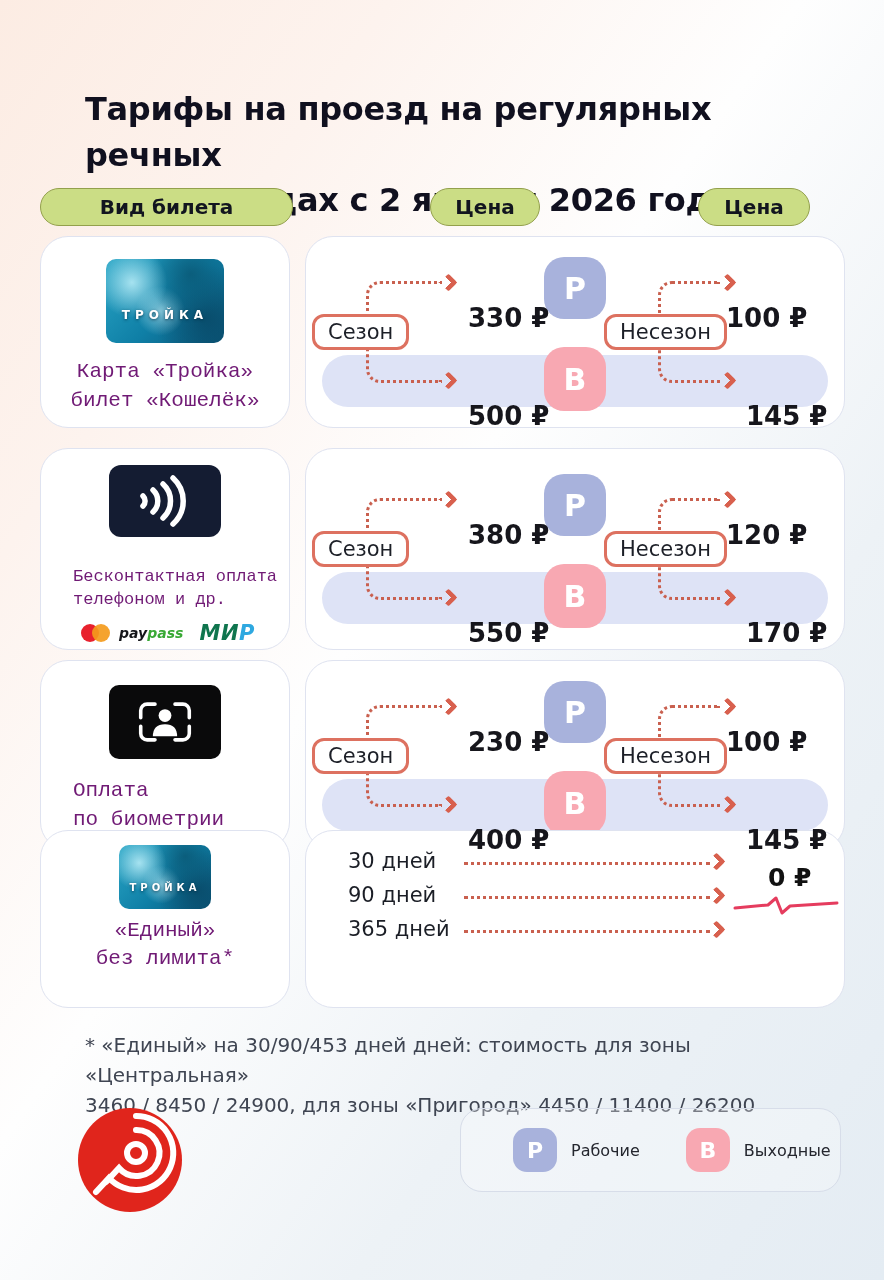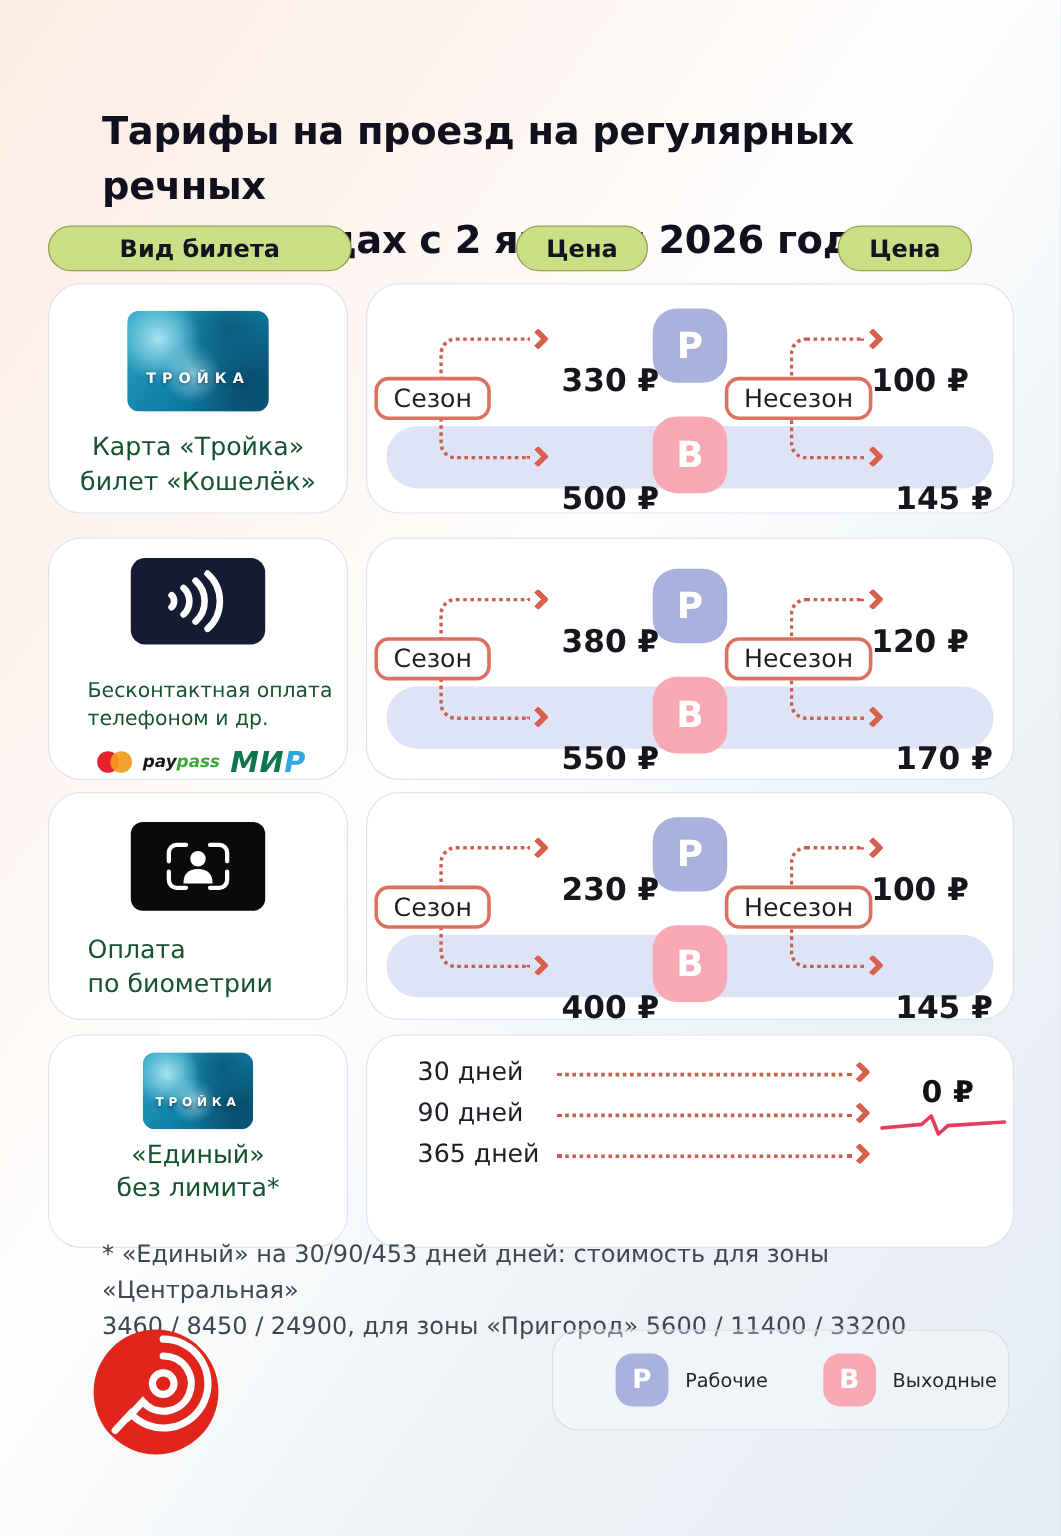--- a/index.html
+++ b/index.html
@@ -22,25 +22,25 @@
 
   .card { position:absolute; background:#ffffff; border:1.5px solid #dfe3f0; border-radius:28px; }
   .left-card { left:40px; width:250px; display:flex; flex-direction:column; align-items:center; }
   .right-card { left:305px; width:540px; }
   .rc { position:absolute; left:0; top:0; right:0; bottom:0; }
 
   
   #lc1,#rc1 { top:236px; height:192px; }
   #lc2,#rc2 { top:448px; height:202px; }
   #lc3,#rc3 { top:660px; height:190px; }
-  #lc4,#rc4 { top:862px; height:178px; }
+  #lc4,#rc4 { top:830px; height:178px; }
   #rc2 .rc { top:5px; }
 
   
-  .card-label { font-size:21px; line-height:1.38; color:#14532d; text-align:center; }
+  .card-label { font-size:21px; line-height:1.38; color:#701a75; text-align:center;font-family:Liberation Mono, monospace; }
   .card-label span { display:block; }
   .left-align { text-align:left; align-self:flex-start; margin-left:32px; }
 
   .troika-art { width:118px; height:84px; border-radius:10px; margin-top:22px; position:relative;
     background:
       radial-gradient(circle at 22% 28%, rgba(190,240,250,.85), rgba(190,240,250,0) 32%),
       radial-gradient(circle at 72% 18%, rgba(10,90,120,.9), rgba(10,90,120,0) 40%),
       radial-gradient(circle at 46% 62%, rgba(220,250,255,.55), rgba(220,250,255,0) 30%),
       radial-gradient(circle at 85% 70%, rgba(8,70,100,.8), rgba(8,70,100,0) 45%),
       linear-gradient(135deg, #2aa6c6 0%, #0f7fa6 55%, #0a5578 100%); }
@@ -55,21 +55,21 @@
     display:flex; align-items:center; justify-content:center; }
 
   .logos-row { width:100%; padding:0 34px 0 40px; margin-top:9px; display:flex; align-items:center; justify-content:space-between; }
   .mc { position:relative; width:34px; height:20px; display:inline-block; }
   .mc i { position:absolute; top:1px; width:18px; height:18px; border-radius:50%; }
   .mc .c1 { left:0; background:#e8212e; }
   .mc .c2 { left:11px; background:#f49b1c; opacity:.92; }
   .paypass { font-style:italic; font-weight:700; font-size:14px; }
   .paypass .pay { color:#15161a; }
   .paypass .pass { color:#39a935; }
-  .mir { font-weight:700; font-size:24px; font-style:italic; letter-spacing:0.5px; }
+  .mir { font-weight:700; font-size:21px; font-style:italic; letter-spacing:0.5px; }
   .mir .mi { color:#0f754e; }
   .mir .r { color:#2ea8e0; }
 
   
   .band { position:absolute; left:16px; right:16px; top:118px; height:52px; background:#dee3f6; border-radius:26px; }
   .badge { position:absolute; width:62px; border-radius:20px; display:flex; align-items:center; justify-content:center;
            color:#fff; font-size:30px; font-weight:700; }
   .badge-p { left:238px; top:20px; height:62px; background:#a8b2dc; }
   .badge-v { left:238px; top:110px; height:64px; background:#f8a8b2; }
   .season-pill { position:absolute; background:#fff; border:3px solid #dd7160; border-radius:12px;
@@ -265,21 +265,21 @@
       <i class="chev ch-2"></i>
       <div class="zero-price">0 ₽</div>
       <svg class="zigzag" width="110" height="22" viewBox="0 0 110 22" xmlns="http://www.w3.org/2000/svg">
         <path d="M3 13 L36 10 L44 3 L50 18 L58 11 L105 8" stroke="#e53c5e" stroke-width="3" fill="none" stroke-linecap="round" stroke-linejoin="round"></path>
       </svg>
     </div>
   </div>
 
   <div class="footnote">
     <span>* «Единый» на 30/90/453 дней дней: стоимость для зоны «Центральная»</span>
-    <span>3460 / 8450 / 24900, для зоны «Пригород» 5600 / 11400 / 33200</span>
+    <span>3460 / 8450 / 24900, для зоны «Пригород» 4450 / 11400 / 26200</span>
   </div>
 
   <div class="mt-logo">
     <svg width="104" height="104" viewBox="0 0 104 104" xmlns="http://www.w3.org/2000/svg">
       <g fill="none" stroke="#ffffff" stroke-width="6" stroke-linecap="round">
         <circle cx="58" cy="45" r="9"></circle>
         <path d="M58 22 a23 23 0 1 1 -17 38 L28 74"></path>
         <path d="M58 8 a37 37 0 1 1 -27 62 L18 84"></path>
       </g>
     </svg>

